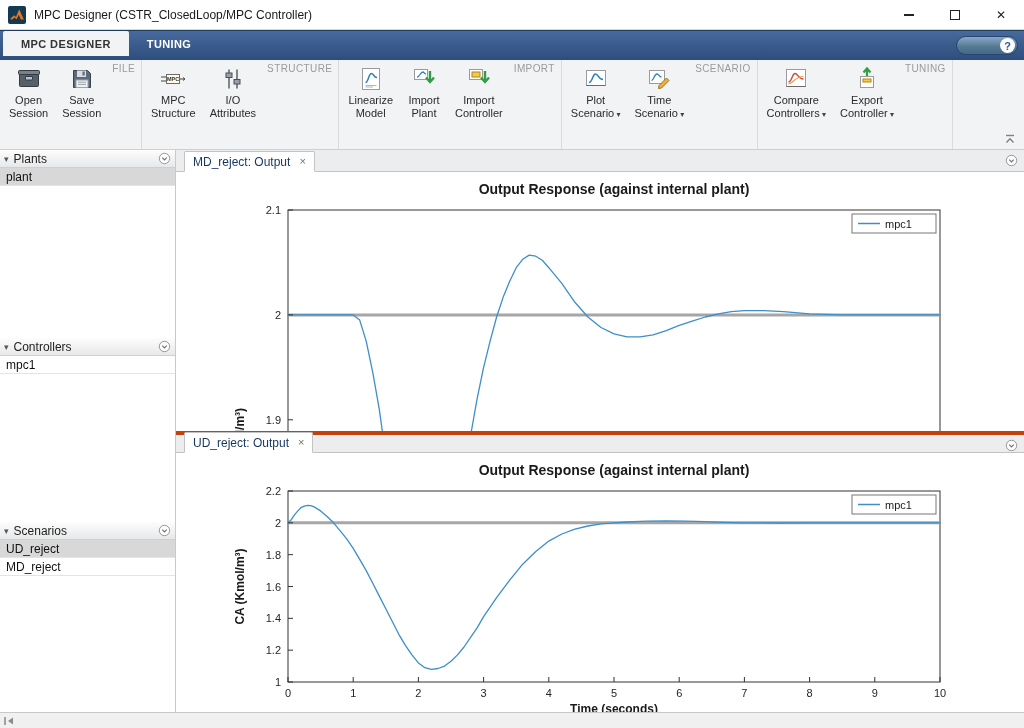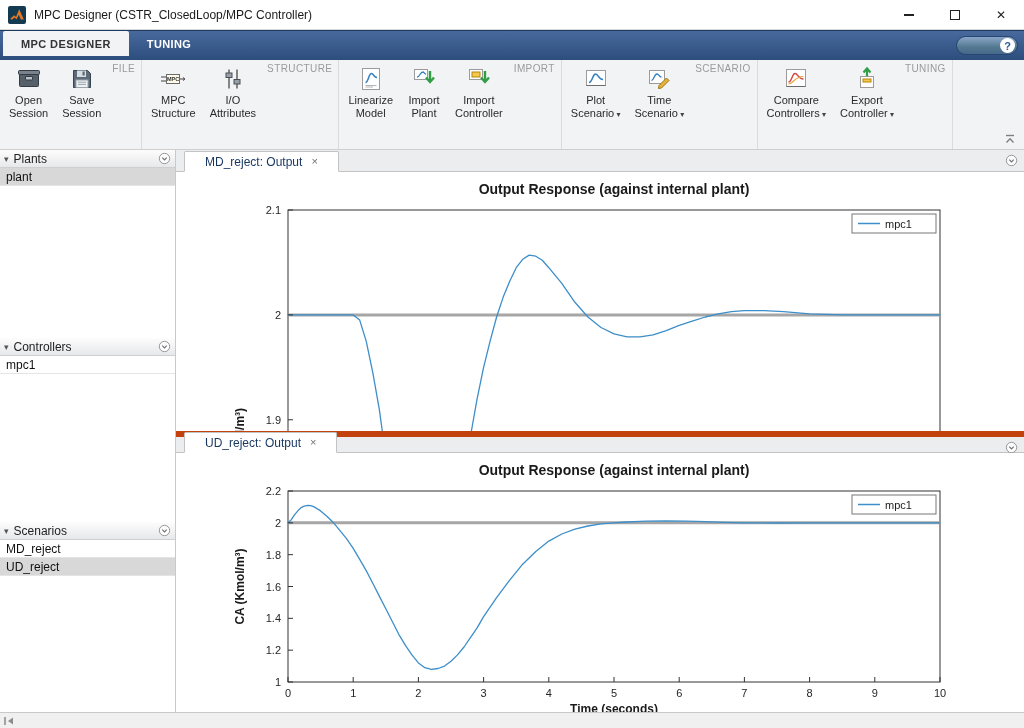--- a/index.html
+++ b/index.html
@@ -59,23 +59,23 @@
   .panel:nth-child(3) .panel-body{height:172px}
   .list-item{height:18px;display:flex;align-items:center;padding:0 6px;font-size:12px;
     color:#111;border-bottom:1px solid #e4e4e4;cursor:default;background:#fff}
   .list-item.selected{background:#d8d8d8}
 
   
   .main{flex:1;display:flex;flex-direction:column;background:#fff;min-width:0}
   .doc{flex:1;display:flex;flex-direction:column;min-height:0}
   .doc-tabstrip{height:22px;background:#ecedee;border-bottom:1px solid #c3c3c3;
     display:flex;align-items:flex-end;padding-left:8px;position:relative}
-  .doc:not(:first-child) .doc-tabstrip{border-top:6px solid #c2410c}
+  .doc:not(:first-child) .doc-tabstrip{border-top:4px solid #c2410c}
   .doc-tab{height:21px;margin-bottom:-1px;background:#fff;border:1px solid #c3c3c3;
-    border-bottom:1px solid #fff;display:flex;align-items:center;padding:0 20px;font-size:12px;
+    border-bottom:1px solid #fff;display:flex;align-items:center;padding:0 8px;font-size:12px;
     color:#16355f;border-radius:2px 2px 0 0;cursor:default}
   .doc-tab .close{margin-left:9px;color:#707070;font-size:11px;line-height:1}
   .doc-actions{position:absolute;right:6px;top:4px;display:inline-flex}
   .chart-host{flex:1;position:relative;background:#fff;min-height:0}
   svg.chart{position:absolute;left:0;top:0}
   svg.chart text{font-family:"Liberation Sans",sans-serif}
 
   
   .statusbar{height:16px;background:#f0f0f0;border-top:1px solid #c9c9c9;display:flex;
     align-items:center;padding:0 3px}
@@ -340,22 +340,22 @@
           <span class="panel-title">Scenarios</span>
           <span class="spacer"></span>
           <span class="panel-actions">
             <svg viewBox="0 0 14 14" width="13" height="13">
               <circle cx="7" cy="7" r="5.6" fill="#fcfcfc" stroke="#909090"></circle>
               <path d="M4.6 6 L7 8.6 L9.4 6" fill="none" stroke="#707070" stroke-width="1.2"></path>
             </svg>
           </span>
         </div>
         <div class="panel-body">
+          <div class="list-item selected">UD_reject</div>
           <div class="list-item">MD_reject</div>
-          <div class="list-item selected">UD_reject</div>
         </div>
       </div>
     </div>
   <div class="main">
       <section class="doc">
         <div class="doc-tabstrip">
           <div class="doc-tab">
             <span class="doc-tab-label">MD_reject: Output</span>
             <span class="close">×</span>
           </div>

